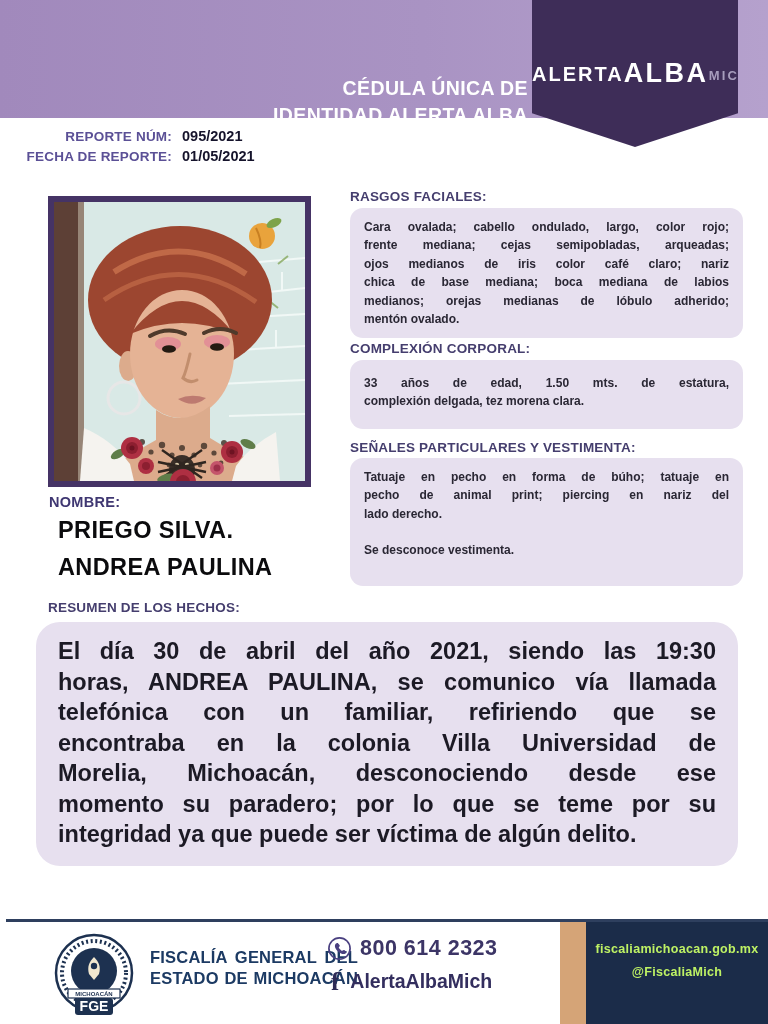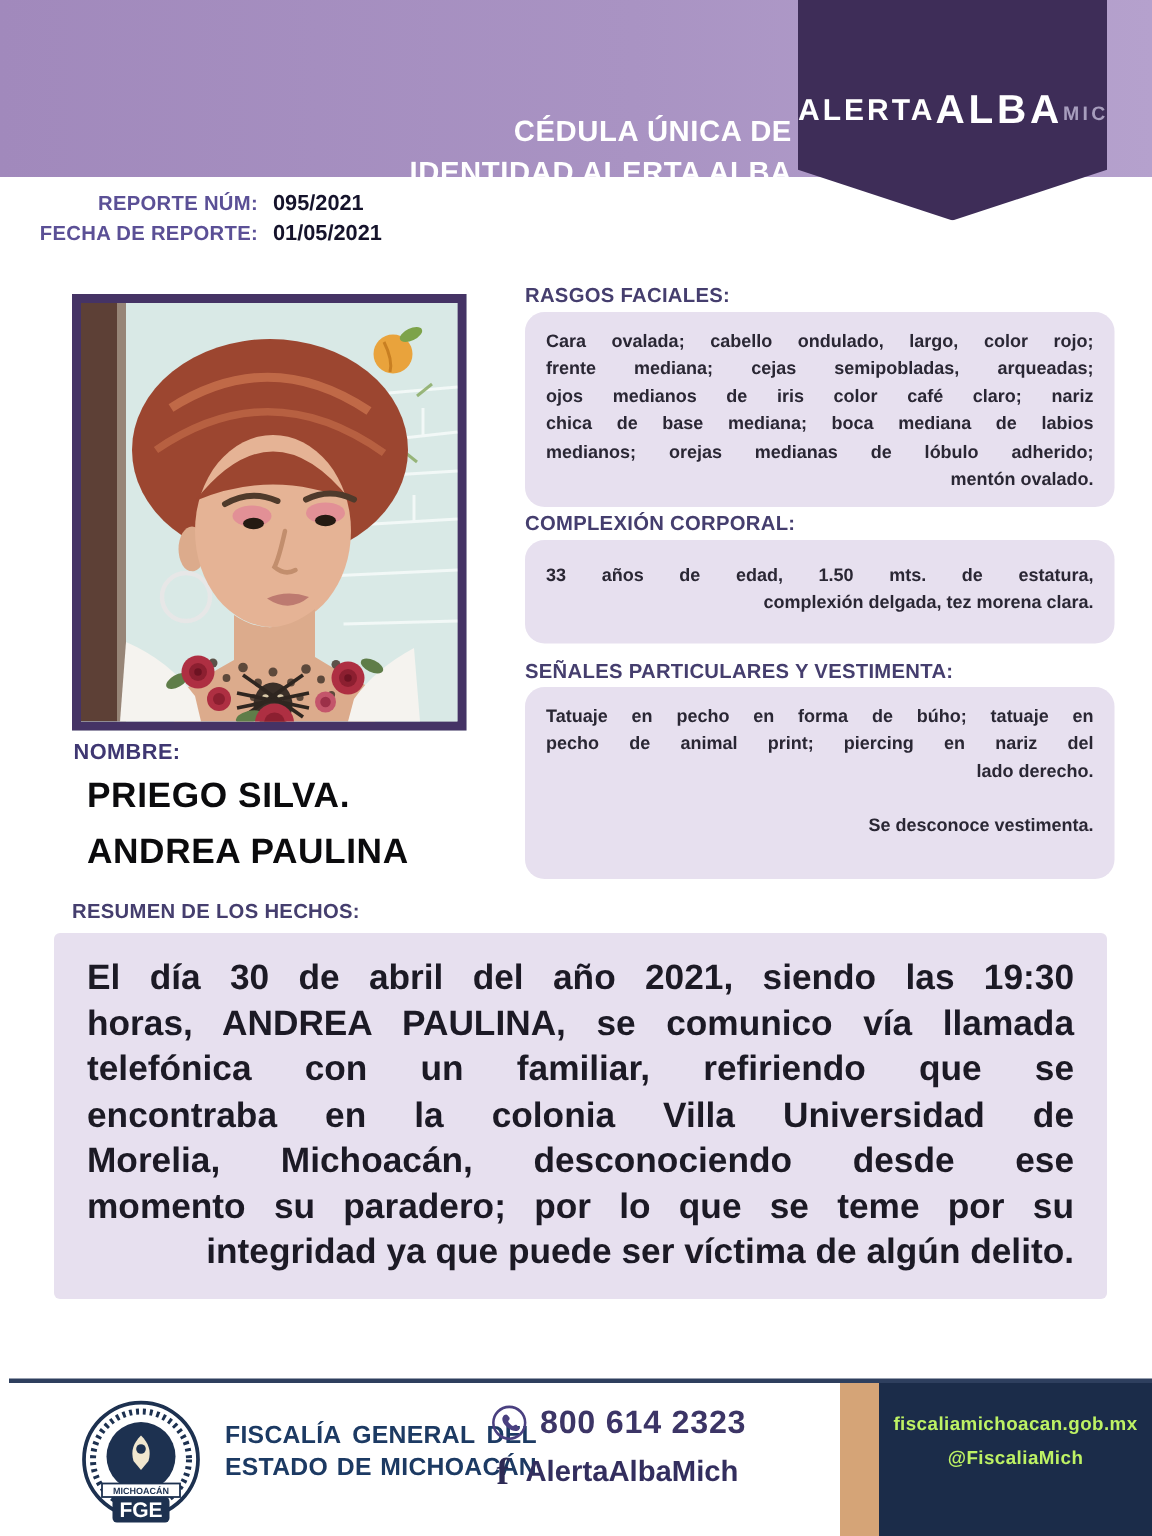--- a/index.html
+++ b/index.html
@@ -54,27 +54,27 @@
 
   
   .sec-label{left:350px;width:395px;color:#453e6e;font-weight:bold;font-size:13.5px;letter-spacing:.2px;}
   .sec-box{
     left:350px;width:393px;box-sizing:border-box;
     background:#e7e0ef;border-radius:13px;
     color:#2a2734;font-weight:bold;font-size:12px;line-height:18.4px;
   }
   .sec-box .inner{padding:10px 14px;}
   .jline{text-align:justify;text-align-last:justify;}
-  .lline{text-align:right;}
+  .lline{text-align:left;}
 
   
   .sum-label{left:48px;top:600px;color:#453e6e;font-weight:bold;font-size:13.5px;letter-spacing:.2px;}
   .sum-box{
     left:36px;top:622px;width:702px;box-sizing:border-box;
-    background:#e7e0ef;border-radius:4px;padding:14px 22px 16px 22px;
+    background:#e7e0ef;border-radius:24px;padding:14px 22px 16px 22px;
     color:#1c1a25;font-weight:bold;font-size:23.5px;line-height:30.5px;
   }
 
   
   .footer-rule{left:6px;right:0;top:919px;height:3px;background:#2e3f5e;}
   .tan-strip{left:560px;top:922px;width:26px;bottom:0;background:#d5a477;}
   .navy-box{
     left:586px;right:0;top:922px;bottom:0;background:#1b2c49;
     display:flex;flex-direction:column;justify-content:center;align-items:center;
     padding-bottom:26px;box-sizing:border-box;gap:9px;

